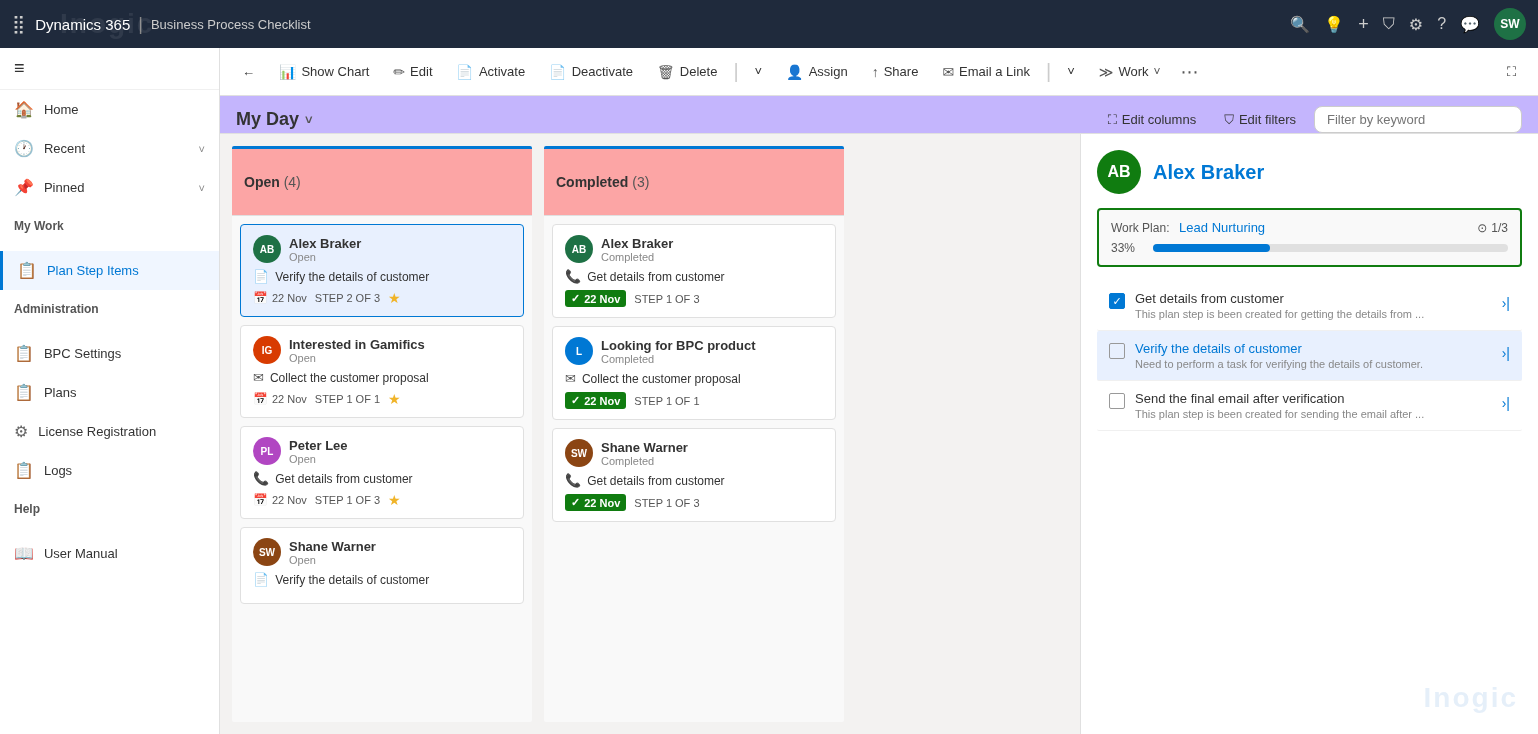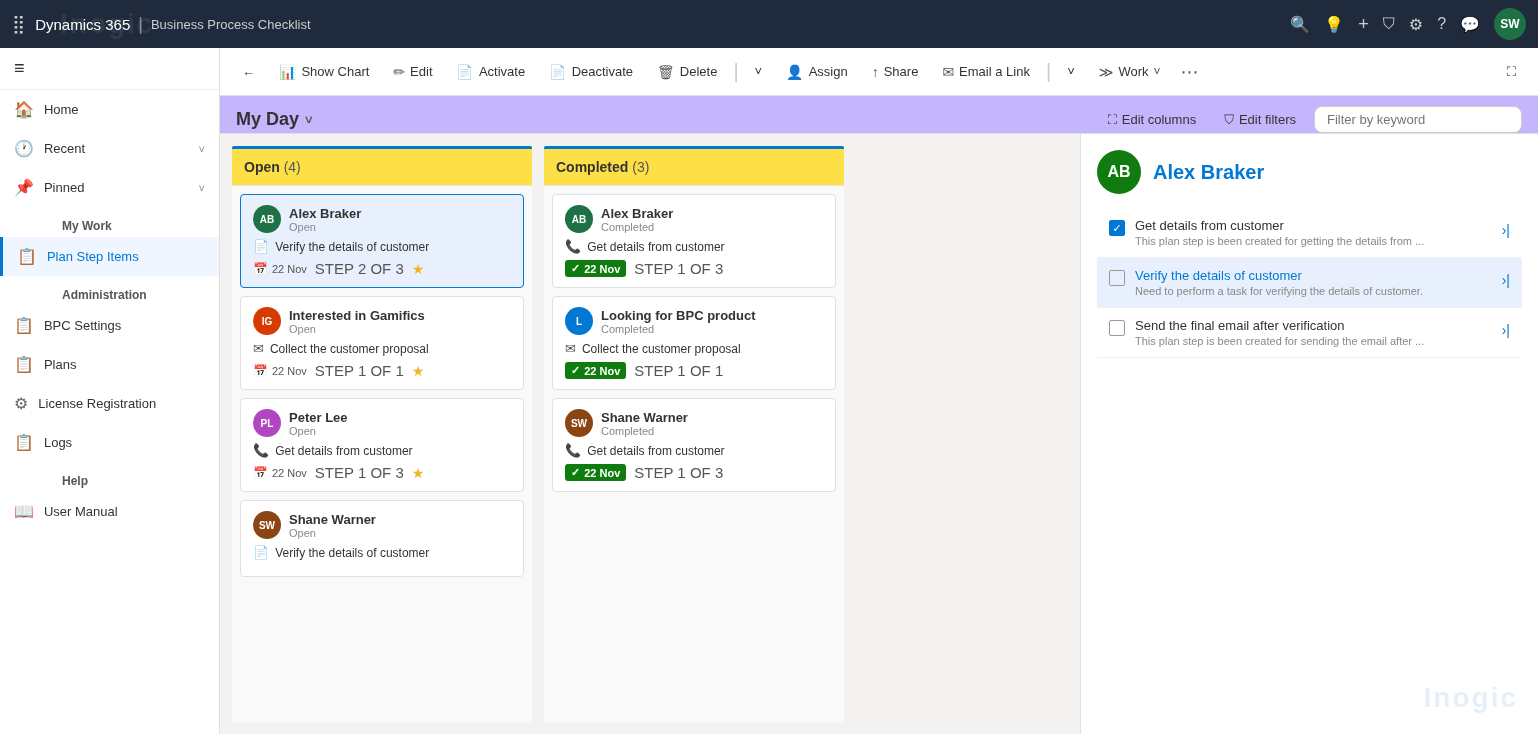--- a/index.html
+++ b/index.html
@@ -53,24 +53,23 @@
     }
     .sidebar-nav-item {
       display: flex; align-items: center; gap: 10px;
       padding: 10px 14px; cursor: pointer; color: #333;
       font-size: 13px;
     }
     .sidebar-nav-item .nav-icon { font-size: 16px; color: #666; }
     .sidebar-nav-item .nav-label { flex: 1; }
     .sidebar-nav-item .nav-chevron { font-size: 11px; color: #888; }
     .sidebar-section-header {
-      padding: 12px 14px 4px;
+      padding: 12px 14px 18px;
       font-size: 12px; font-weight: 600; color: #555;
       text-transform: none;
-      margin-left: 48px;
     }
     .sidebar-nav-item.active {
       border-left: 3px solid #0078d4;
       background: #f0f6ff;
       color: #0078d4;
     }
     .sidebar-nav-item.active .nav-icon { color: #0078d4; }
 
     
     .main-content { flex: 1; display: flex; flex-direction: column; overflow: hidden; }
@@ -134,23 +133,23 @@
       gap: 12px;
     }
     .kanban-col {
       width: 300px; flex-shrink: 0;
       background: #f9f9f9;
       border-top: 3px solid #0078d4;
       display: flex; flex-direction: column;
       border-radius: 2px;
     }
     .kanban-col-header {
-      padding: 10px 12px;
+      padding: 25px 12px;
       font-size: 14px; font-weight: 600; color: #333;
-      background: #fde047;
+      background: #fca5a5;
       border-bottom: 1px solid #e0e0e0;
     }
     .kanban-col-header .col-count { font-weight: 400; color: #555; }
     .kanban-col-body { flex: 1; overflow-y: auto; padding: 8px; display: flex; flex-direction: column; gap: 8px; }
 
     
     .kanban-card {
       background: #fff;
       border: 1px solid #e0e0e0;
       border-radius: 4px;
@@ -164,21 +163,21 @@
       display: flex; align-items: center; justify-content: center;
       font-weight: 700; font-size: 10px; color: #fff; flex-shrink: 0;
     }
     .card-name-block .card-name { font-weight: 600; font-size: 13px; color: #333; }
     .card-name-block .card-status { font-size: 11px; color: #888; }
     .card-task { display: flex; align-items: center; gap: 6px; font-size: 12px; color: #333; margin-bottom: 6px; }
     .card-task-icon { font-size: 13px; color: #555; }
     .card-footer { display: flex; align-items: center; gap: 8px; font-size: 11px; color: #555; }
     .card-date { display: flex; align-items: center; gap: 4px; }
     .card-date-icon { font-size: 12px; }
-    .card-step { font-size: 15px; color: #555; text-align: center; }
+    .card-step { font-size: 11px; color: #555; text-align: center; }
     .card-star { color: #f0b429; font-size: 14px; }
     .completed-badge {
       display: flex; align-items: center; gap: 4px;
       background: #107c10; color: #fff;
       border-radius: 3px; padding: 2px 6px;
       font-size: 11px; font-weight: 600;
     }
 
     
     .detail-panel {
@@ -569,20 +568,39 @@
         </div>
 
       </div>
 
       <div class="detail-panel" style="position:relative;">
         <div class="detail-header">
           <div class="detail-avatar">AB</div>
           <div class="detail-name">Alex Braker</div>
         </div>
 
+        <div class="work-plan-box">
+          <div class="work-plan-header">
+            <div>
+              <span class="work-plan-label">Work Plan:</span>
+              <span style="margin-left:6px;"></span>
+              <span class="work-plan-name">Lead Nurturing</span>
+            </div>
+            <div class="work-plan-count">
+              <span>⊙</span>
+              <span>1/3</span>
+            </div>
+          </div>
+          <div class="progress-row">
+            <span class="progress-pct">33%</span>
+            <div class="progress-bar-bg">
+              <div class="progress-bar-fill" style="width:33%;"></div>
+            </div>
+          </div>
+        </div>
 
         <div>
 
           <div class="step-item">
             <div class="step-checkbox checked">✓</div>
             <div class="step-content">
               <div class="step-title">Get details from customer</div>
               <div class="step-desc">This plan step is been created for getting the details from ...</div>
             </div>
             <span class="step-arrow">›|</span>

